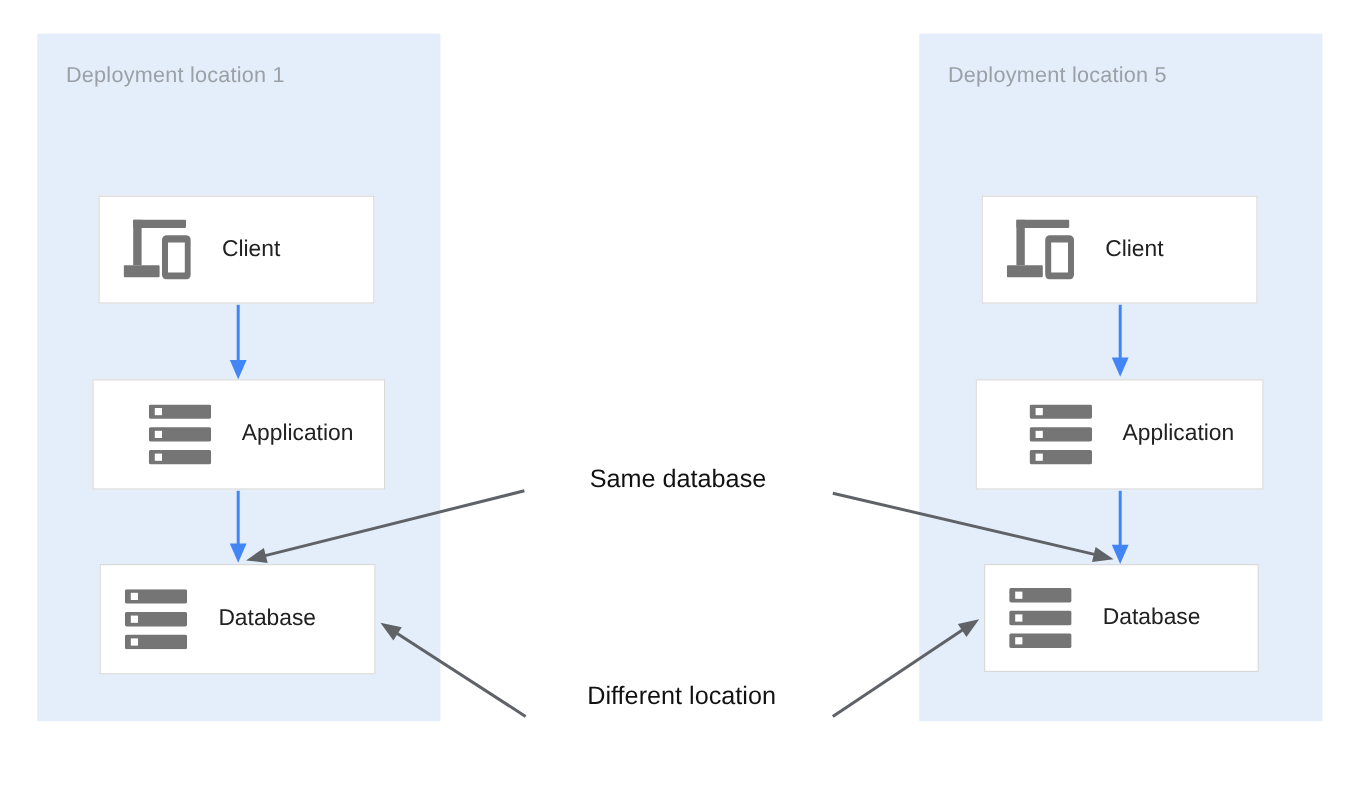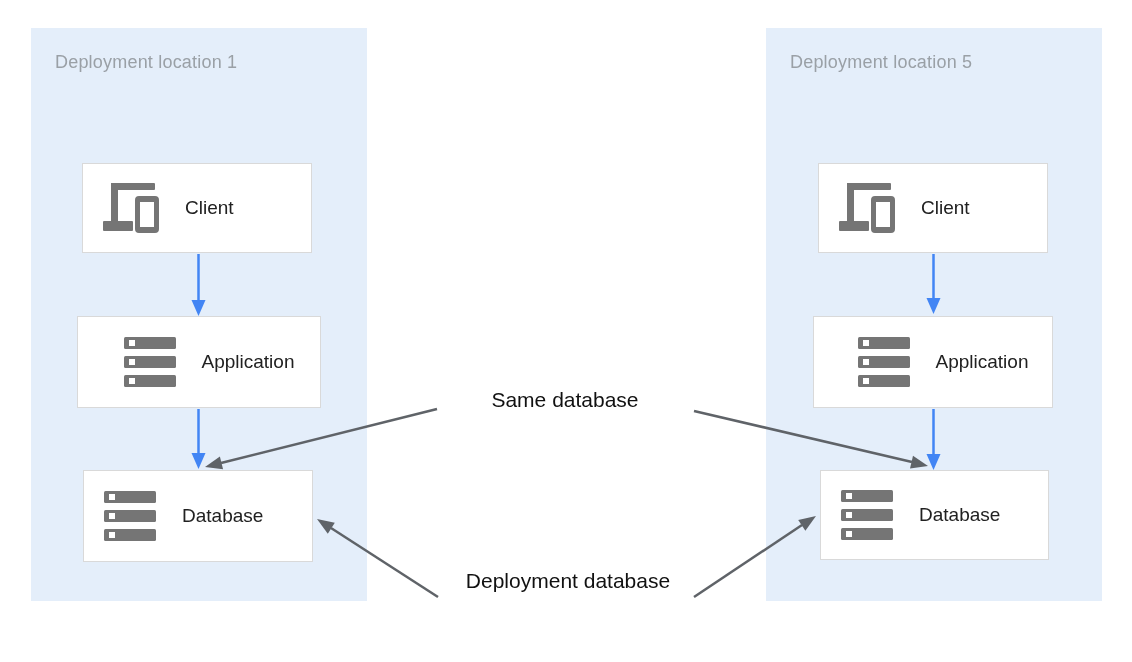--- a/index.html
+++ b/index.html
@@ -207,16 +207,16 @@
     <g stroke="#5f6368" fill="#5f6368">
       <line x1="694" y1="597" x2="802" y2="525" stroke-width="2.5"></line>
       <polygon points="816,516 805.4,530.8 798.2,520" stroke="none"></polygon>
     </g>
   </svg>
 
   <div class="annotation annotation-same">
     <div>Same database</div>
   </div>
   <div class="annotation annotation-diff">
-    <div>Deployment database</div>
+    <div>Different location</div>
   </div>
 
 </div>
 
 </body></html>

